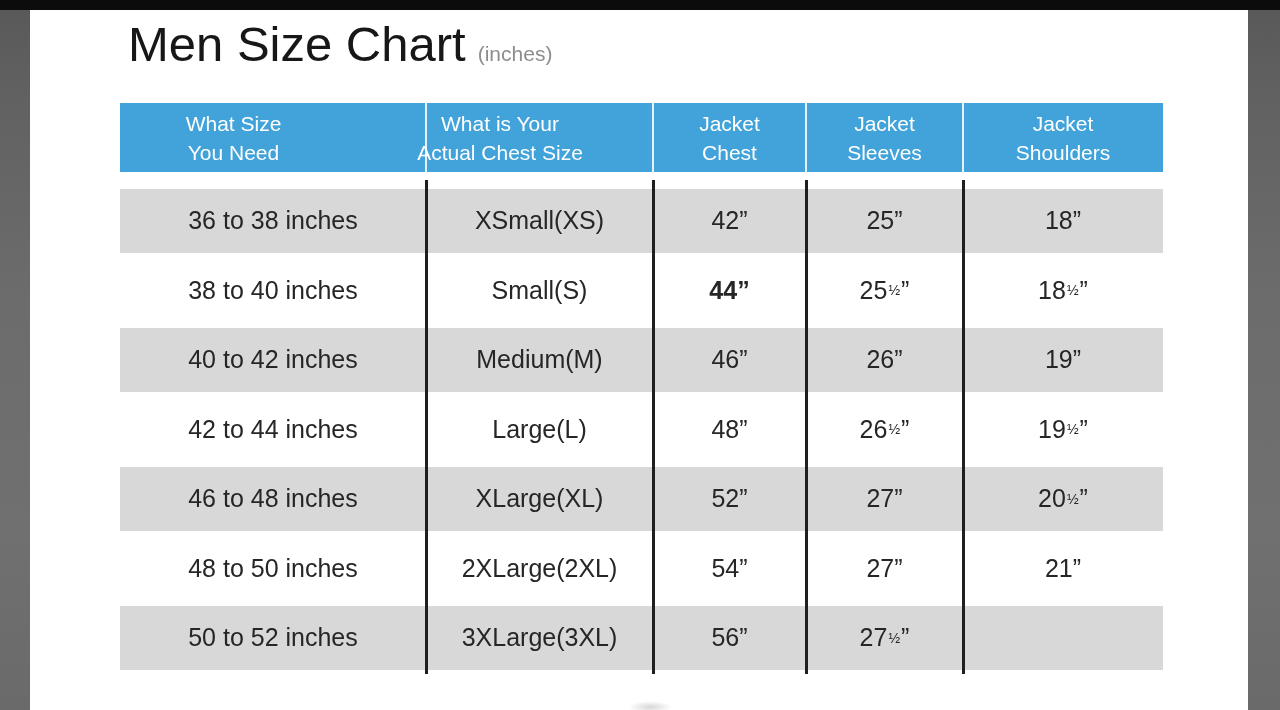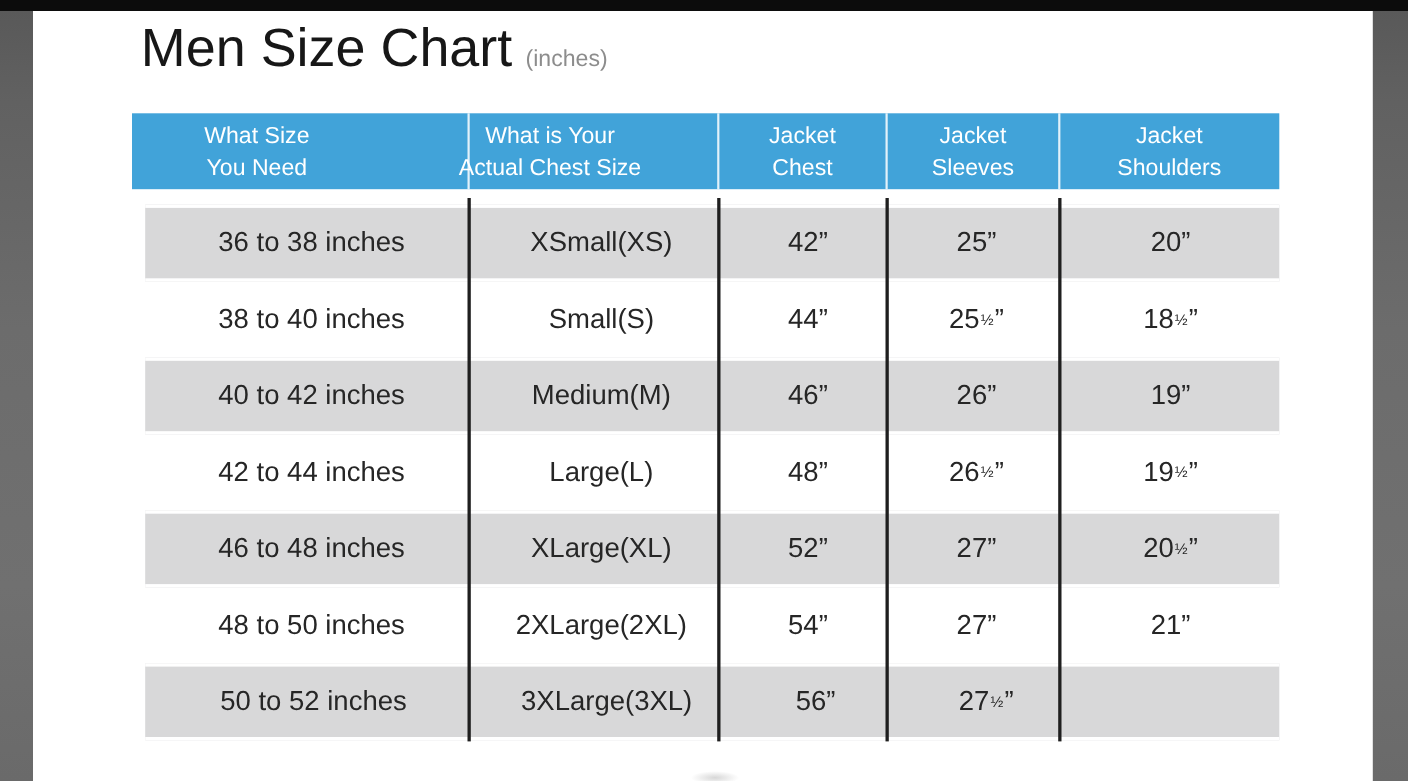--- a/index.html
+++ b/index.html
@@ -84,21 +84,20 @@
     position: absolute;
     top: 0; height: 494px; width: 3px;
     background: var(--divider, #1f1f1f);
     z-index: 3;
   }
   .rows { position: absolute; top: 6px; left: 0; width: 100%; z-index: 1; }
   .trow {
     display: flex;
     height: 69.5px;
     box-sizing: border-box;
-    margin-left: 12px;
   }
   .trow.stripe {
     background: var(--stripe, #d8d8d9);
     border-top: 3px solid #ffffff;
     border-bottom: 3.5px solid #ffffff;
   }
   .tcell {
     box-sizing: border-box;
     display: flex;
     align-items: center;
@@ -159,26 +158,26 @@
         <div class="hsep" style="left: 685px;"></div>
         <div class="hsep" style="left: 842px;"></div>
       </div>
     <div class="tbody" id="tbody">
       <div class="rows" id="rows">
           <div class="trow stripe">
             <div class="tcell" style="width: 306px;">36 to 38 inches</div>
             <div class="tcell" style="width: 227px;">XSmall(XS)</div>
             <div class="tcell" style="width: 153px;">42”</div>
             <div class="tcell" style="width: 157px;">25”</div>
-            <div class="tcell" style="width: 200px;">20”</div>
+            <div class="tcell" style="width: 200px;">18”</div>
           </div>
           <div class="trow">
             <div class="tcell" style="width: 306px;">38 to 40 inches</div>
             <div class="tcell" style="width: 227px;">Small(S)</div>
-            <div class="tcell" style="width: 153px;">44”</div>
+            <div class="tcell" style="width: 153px; font-weight: bold;">44”</div>
             <div class="tcell" style="width: 157px;">25<span class="frac">½</span>”</div>
             <div class="tcell" style="width: 200px;">18<span class="frac">½</span>”</div>
           </div>
           <div class="trow stripe">
             <div class="tcell" style="width: 306px;">40 to 42 inches</div>
             <div class="tcell" style="width: 227px;">Medium(M)</div>
             <div class="tcell" style="width: 153px;">46”</div>
             <div class="tcell" style="width: 157px;">26”</div>
             <div class="tcell" style="width: 200px;">19”</div>
           </div>

